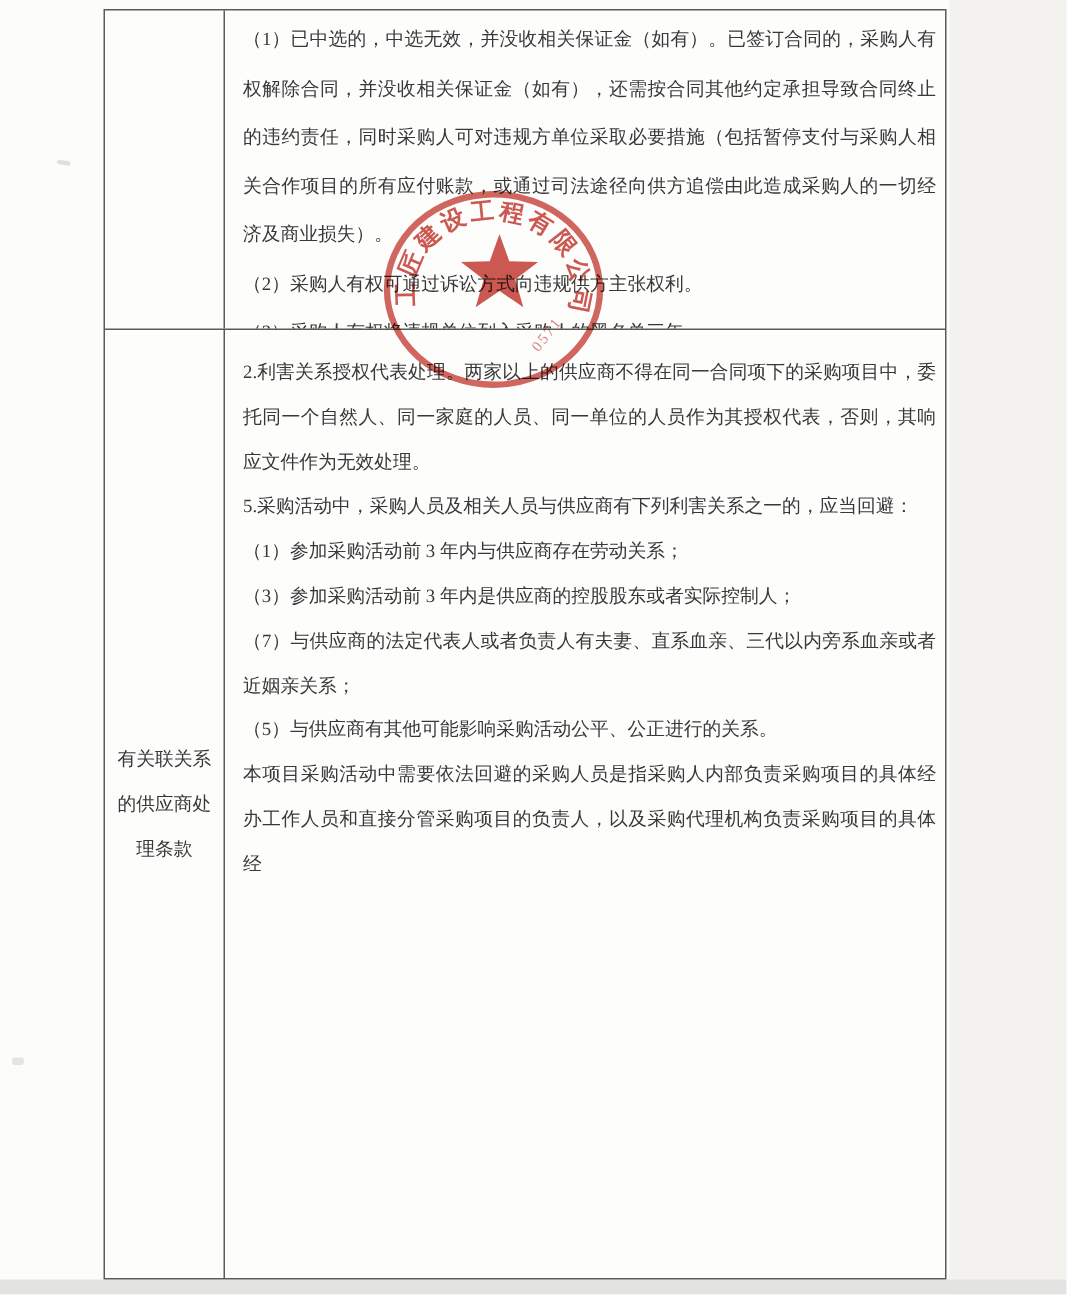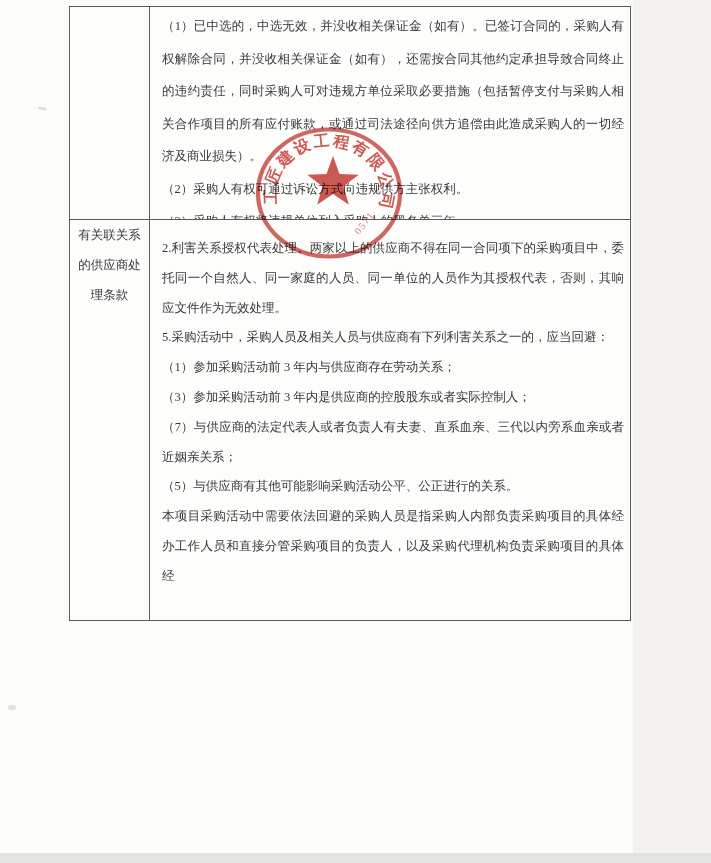--- a/index.html
+++ b/index.html
@@ -20,35 +20,35 @@
     position: absolute; left: 0; top: 853px;
     width: 711px; height: 10px;
     background: #e3e3e1;
   }
   .speck { position: absolute; background: #c9c7c3; border-radius: 2px; }
   .speck-a { left: 38px; top: 107px; width: 9px; height: 3px; opacity: .55; transform: rotate(8deg); }
   .speck-b { left: 8px; top: 705px; width: 8px; height: 5px; opacity: .45; }
 
   .doc-table {
     position: absolute; left: 69px; top: 6px;
-    width: 562px; height: 615px;
+    width: 562px; height: 847px;
     box-sizing: border-box;
     border: 1px solid #5a5a58;
     display: flex; flex-direction: column;
     background: #fdfdfc;
   }
   .t-row { display: flex; box-sizing: border-box; }
   .row-1 { height: 213px; border-bottom: 1px solid #5a5a58; }
   .row-2 { flex: 1; overflow: hidden; }
   .cell-label {
     width: 80px; flex: 0 0 80px;
     box-sizing: border-box;
     border-right: 1px solid #5a5a58;
     display: flex; flex-direction: column;
-    justify-content: flex-start; align-items: center;
+    justify-content: center; align-items: center;
   }
   .cell-label .lbl-line {
     font-size: 12.5px; line-height: 30px;
     white-space: nowrap; text-align: center;
   }
   .cell-content {
     flex: 1; box-sizing: border-box;
     overflow: hidden;
     padding: 3px 6px 0 12px;
   }

